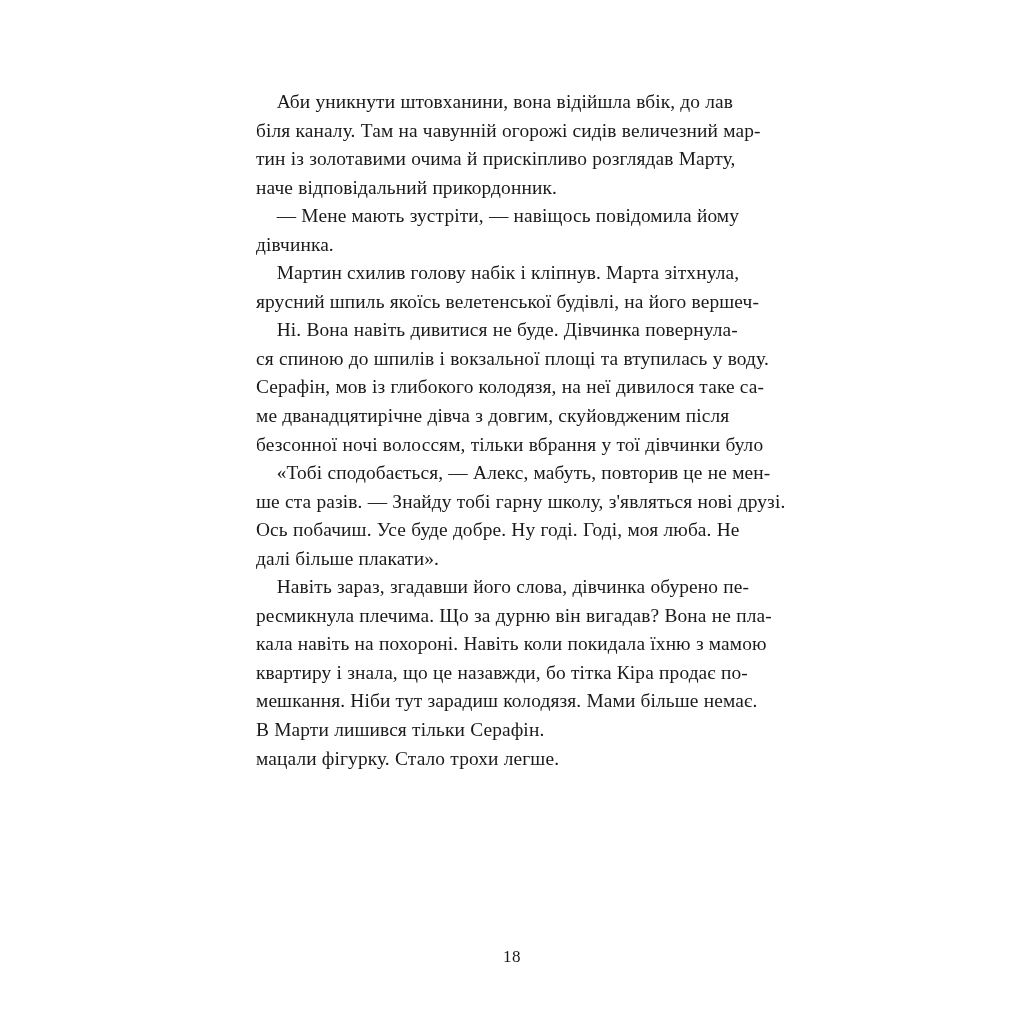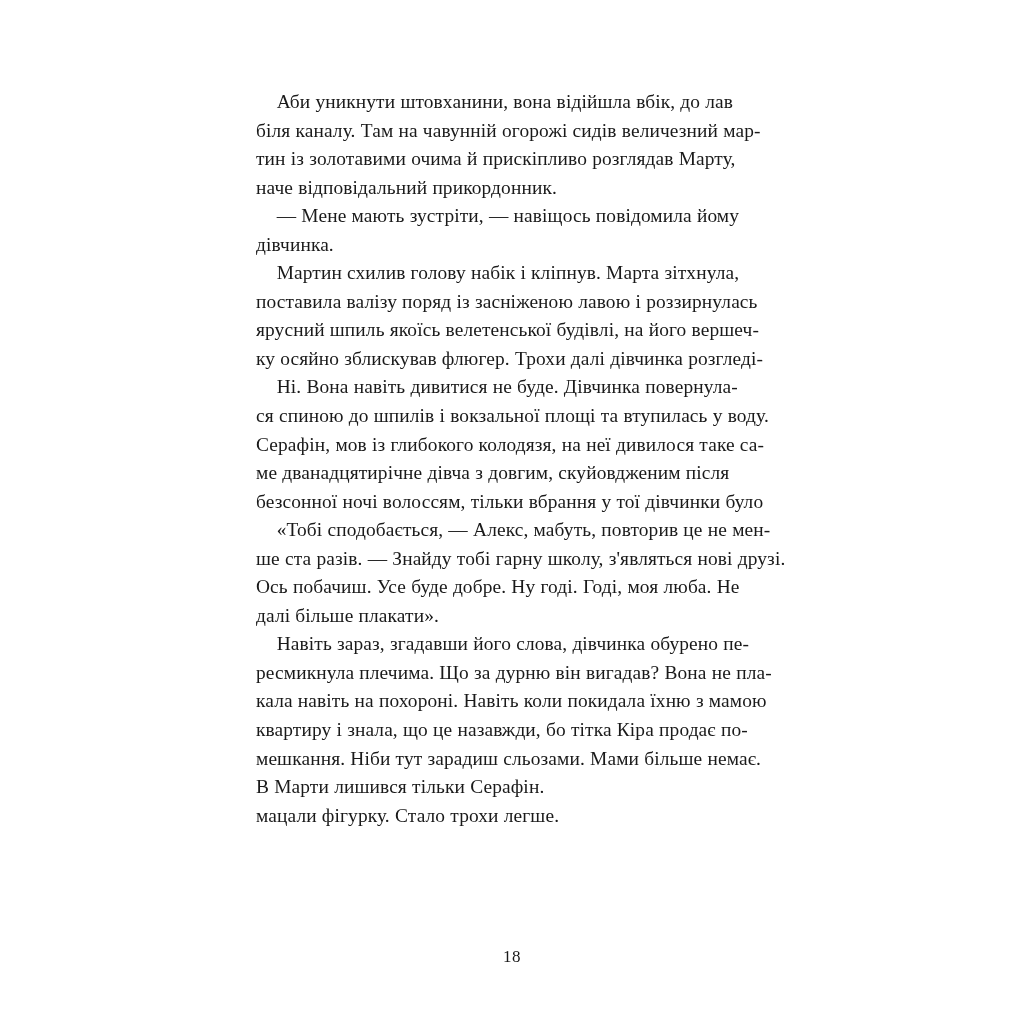--- a/index.html
+++ b/index.html
@@ -87,23 +87,21 @@
       <span class="ln">наче відповідальний прикордонник.</span>
     </p>
 
     <p class="para prebroken">
       <span class="ln first">    — Мене мають зустріти, — навіщось повідомила йому</span>
       <span class="ln">дівчинка.</span>
     </p>
 
     <p class="para prebroken">
       <span class="ln first">    Мартин схилив голову набік і кліпнув. Марта зітхнула,</span>
-      <span class="ln">поставила валізу поряд із засніженою лавою і роззирнулась</span>
       <span class="ln">ярусний шпиль якоїсь велетенської будівлі, на його вершеч-</span>
-      <span class="ln">ку осяйно зблискував флюгер. Трохи далі дівчинка розгледі-</span>
     </p>
 
     <p class="para prebroken">
       <span class="ln first">    Ні. Вона навіть дивитися не буде. Дівчинка повернула-</span>
       <span class="ln">ся спиною до шпилів і вокзальної площі та втупилась у воду.</span>
       <span class="ln">Серафін, мов із глибокого колодязя, на неї дивилося таке са-</span>
       <span class="ln">ме дванадцятирічне дівча з довгим, скуйовдженим після</span>
       <span class="ln">безсонної ночі волоссям, тільки вбрання у тої дівчинки було</span>
     </p>
 
@@ -112,21 +110,21 @@
       <span class="ln">ше ста разів. — Знайду тобі гарну школу, з'являться нові друзі.</span>
       <span class="ln">Ось побачиш. Усе буде добре. Ну годі. Годі, моя люба. Не</span>
       <span class="ln">далі більше плакати».</span>
     </p>
 
     <p class="para prebroken">
       <span class="ln first">    Навіть зараз, згадавши його слова, дівчинка обурено пе-</span>
       <span class="ln">ресмикнула плечима. Що за дурню він вигадав? Вона не пла-</span>
       <span class="ln">кала навіть на похороні. Навіть коли покидала їхню з мамою</span>
       <span class="ln">квартиру і знала, що це назавжди, бо тітка Кіра продає по-</span>
-      <span class="ln">мешкання. Ніби тут зарадиш сльозами. Мами більше немає.</span>
+      <span class="ln">мешкання. Ніби тут зарадиш колодязя. Мами більше немає.</span>
       <span class="ln">В Марти лишився тільки Серафін.</span>
     </p>
 
     <p class="para prebroken">
       <span class="ln">мацали фігурку. Стало трохи легше.</span>
     </p>
 
   </div>
 
   <div class="folio">18</div>

